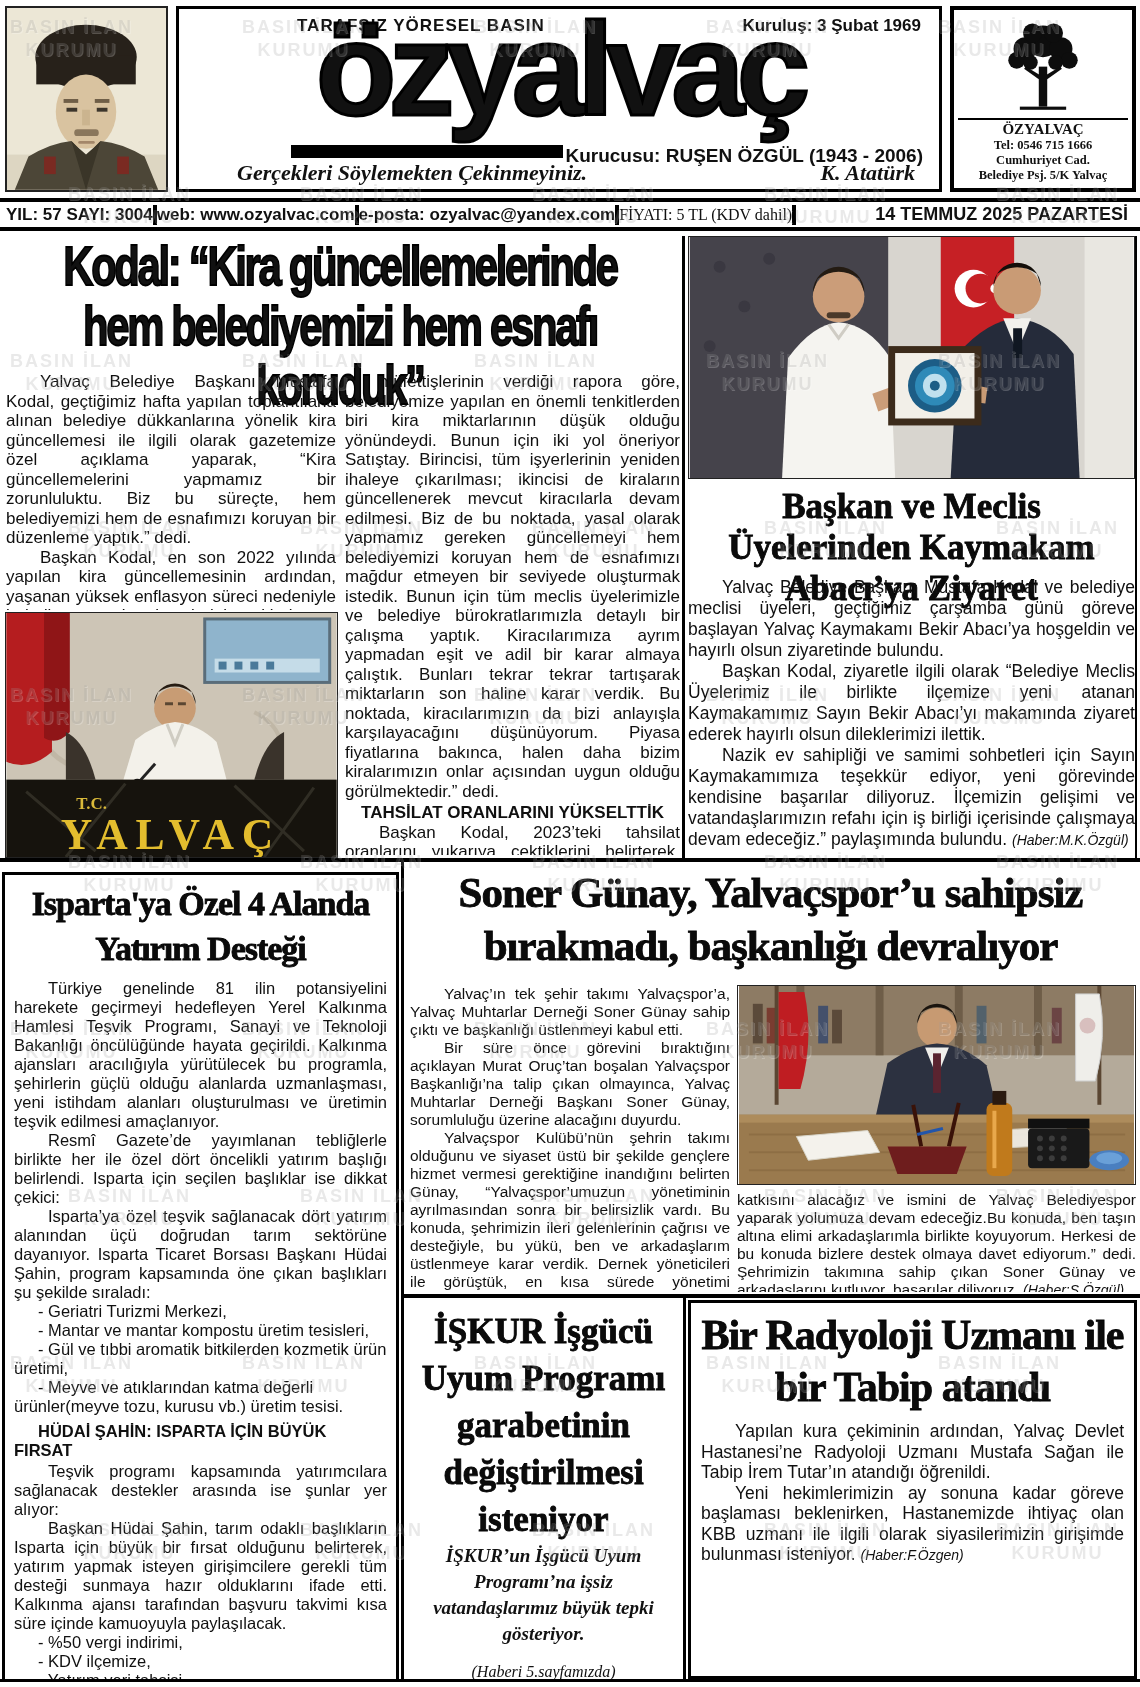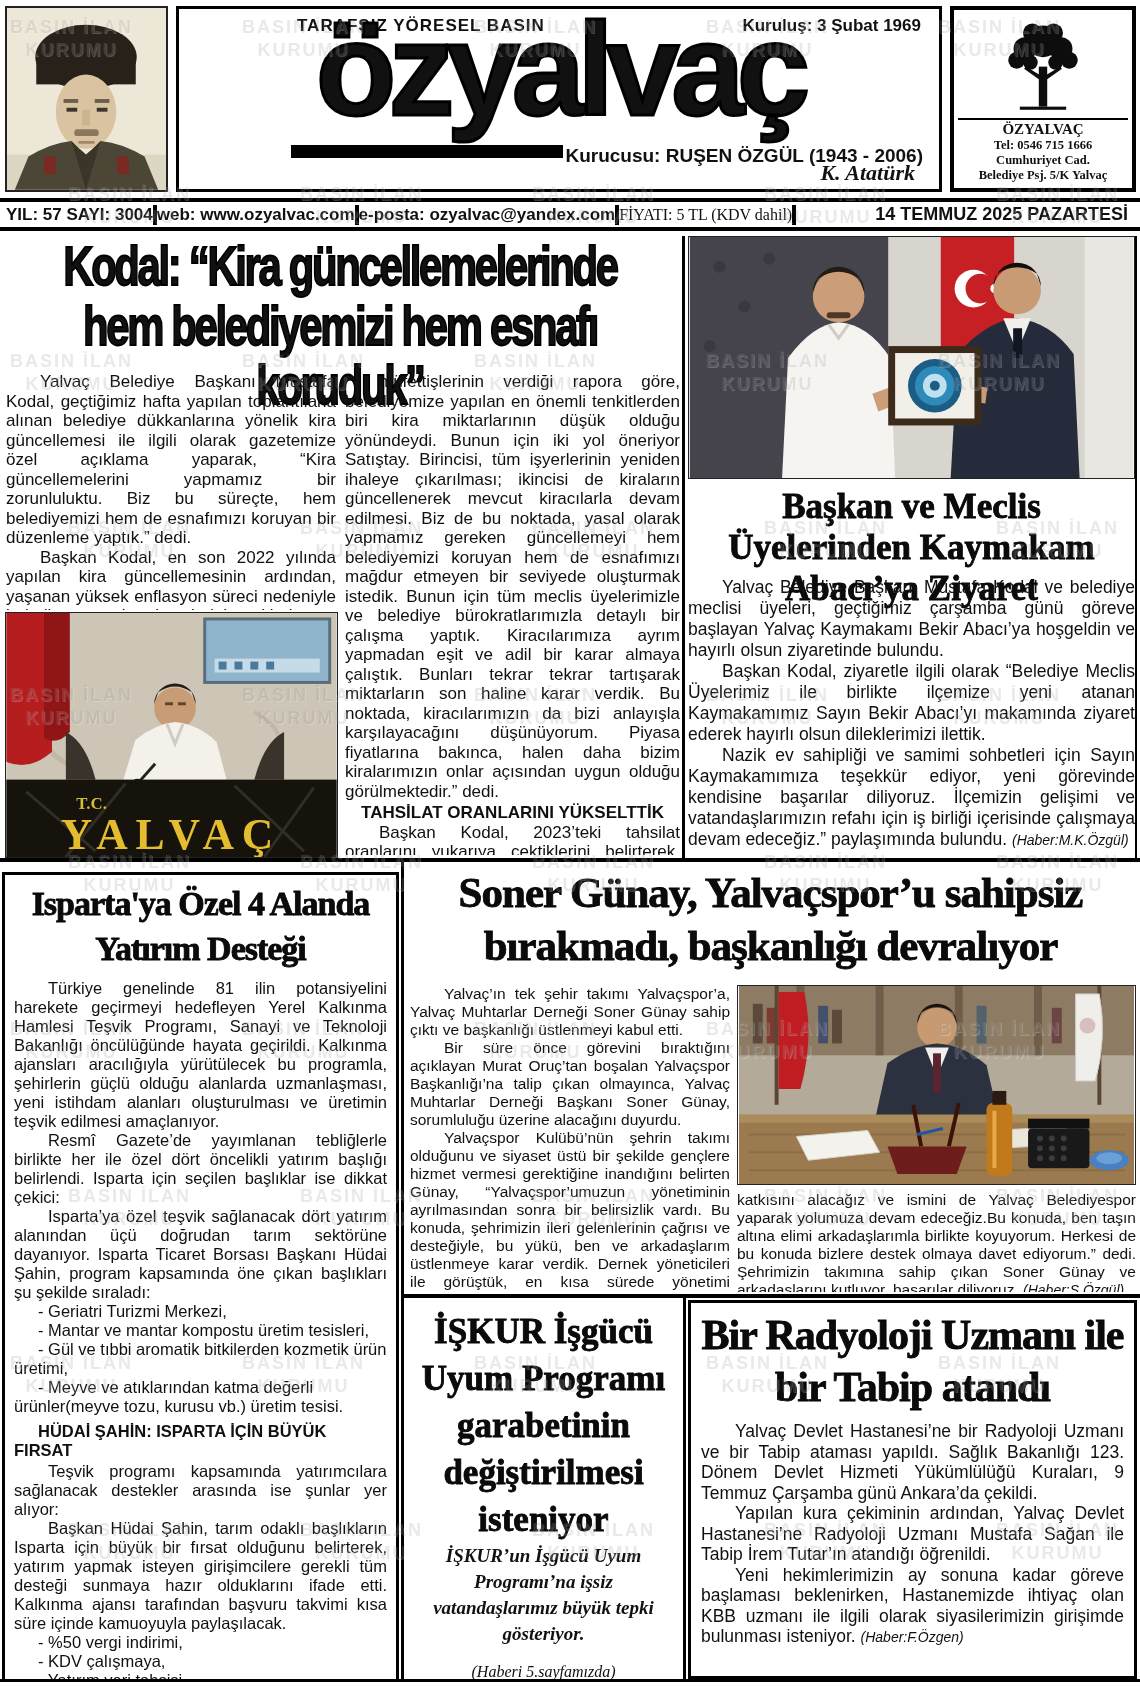--- a/index.html
+++ b/index.html
@@ -85,20 +85,21 @@
       <rect x="113" y="152" width="12" height="18" fill="#7a2a22"></rect>
     </svg>
   </div>
 
   <div class="abs" id="masthead-box">
     <div class="abs mast-tagline">TARAFSIZ YÖRESEL BASIN</div>
     <div class="abs mast-founded">Kuruluş: 3 Şubat 1969</div>
     <div class="abs mast-title">özyalvaç</div>
     <div class="abs mast-bar"></div>
     <div class="abs mast-founder">Kurucusu: RUŞEN ÖZGÜL (1943 - 2006)</div>
+    <div class="abs mast-motto">Gerçekleri Söylemekten Çekinmeyiniz.</div>
     <div class="abs mast-attrib">K. Atatürk</div>
   </div>
 
   <div class="abs" id="contact-box">
     <svg viewBox="0 0 100 95" width="108" height="100" style="margin-top:4px">
       <g fill="#0d0d0d">
         <circle cx="50" cy="26" r="15"></circle>
           <circle cx="33" cy="33" r="11"></circle>
           <circle cx="67" cy="33" r="11"></circle>
         <circle cx="25" cy="44" r="8"></circle>
@@ -231,21 +232,21 @@
       <p>Resmî Gazete’de yayımlanan tebliğlerle birlikte her ile özel dört öncelikli yatırım başlığı belirlendi. Isparta için seçilen başlıklar ise dikkat çekici:</p>
       <p>Isparta’ya özel teşvik sağlanacak dört yatırım alanından üçü doğrudan tarım sektörüne dayanıyor. Isparta Ticaret Borsası Başkanı Hüdai Şahin, program kapsamında öne çıkan başlıkları şu şekilde sıraladı:</p>
       <p class="list-item">- Geriatri Turizmi Merkezi,</p>
       <p class="list-item">- Mantar ve mantar kompostu üretim tesisleri,</p>
       <p class="list-item">- Gül ve tıbbi aromatik bitkilerden kozmetik ürün üretimi,</p>
       <p class="list-item">- Meyve ve atıklarından katma değerli ürünler(meyve tozu, kurusu vb.) üretim tesisi.</p>
       <p class="subhead-left">HÜDAİ ŞAHİN: ISPARTA İÇİN BÜYÜK FIRSAT</p>
       <p>Teşvik programı kapsamında yatırımcılara sağlanacak destekler arasında ise şunlar yer alıyor:</p>
       <p>Başkan Hüdai Şahin, tarım odaklı başlıkların Isparta için büyük bir fırsat olduğunu belirterek, yatırım yapmak isteyen girişimcilere gerekli tüm desteği sunmaya hazır olduklarını ifade etti. Kalkınma ajansı tarafından başvuru takvimi kısa süre içinde kamuoyuyla paylaşılacak.</p>
       <p class="list-item">- %50 vergi indirimi,</p>
-      <p class="list-item">- KDV çalışmaya,</p>
+      <p class="list-item">- KDV ilçemize,</p>
       <p class="list-item">- Yatırım yeri tahsisi,</p>
 
     </div>
   </div>
 
   <div class="abs shead" style="left:404px;top:866px;width:733px;font-size:43px;line-height:53px;letter-spacing:-1px;">Soner Günay, Yalvaçspor’u sahipsiz bırakmadı, başkanlığı devralıyor</div>
 
   <div class="abs btxt son-col" style="left:410px;top:985px;width:320px;height:307px;overflow:hidden;">
     <p>Yalvaç’ın tek şehir takımı Yalvaçspor’a, Yalvaç Muhtarlar Derneği Soner Günay sahip çıktı ve başkanlığı üstlenmeyi kabul etti.</p>
     <p>Bir süre önce görevini bıraktığını açıklayan Murat Oruç’tan boşalan Yalvaçspor Başkanlığı’na talip çıkan olmayınca, Yalvaç Muhtarlar Derneği Başkanı Soner Günay, sorumluluğu üzerine alacağını duyurdu.</p>
@@ -317,21 +318,20 @@
 
   <div class="abs" style="left:404px;top:1300px;width:279px;height:379px;padding:8px 10px;box-sizing:border-box;overflow:hidden;">
     <div class="shead" style="font-size:35px;line-height:47px;">İŞKUR İşgücü Uyum Programı garabetinin değiştirilmesi isteniyor</div>
     <div class="teaser" style="">İŞKUR’un İşgücü Uyum Programı’na işsiz vatandaşlarımız büyük tepki gösteriyor.</div>
     <div class="teaser-note" style="margin-top:16px;">(Haberi 5.sayfamızda)</div>
   </div>
 
   <div class="abs boxed" style="left:688px;top:1300px;width:449px;height:379px;padding:6px 10px;overflow:hidden;">
     <div class="shead" style="font-size:42px;line-height:52px;letter-spacing:-1px;">Bir Radyoloji Uzmanı ile bir Tabip atandı</div>
     <div class="btxt rad-col" style="margin-top:8px;">
-      <p>Yalvaç Devlet Hastanesi’ne bir Radyoloji Uzmanı ve bir Tabip ataması yapıldı. Sağlık Bakanlığı 123. Dönem Devlet Hizmeti Yükümlülüğü Kuraları, 9 Temmuz Çarşamba günü Ankara’da çekildi.</p>
       <p>Yapılan kura çekiminin ardından, Yalvaç Devlet Hastanesi’ne Radyoloji Uzmanı Mustafa Sağan ile Tabip İrem Tutar’ın atandığı öğrenildi.</p>
       <p><span>Yeni hekimlerimizin ay sonuna kadar göreve başlaması beklenirken, Hastanemizde ihtiyaç olan KBB uzmanı ile ilgili olarak siyasilerimizin girişimde bulunması isteniyor.</span> <i class="byline">(Haber:F.Özgen)</i></p>
     </div>
   </div>
 
   <div id="watermarks">
       <div class="wm-tile" style="left: 10px; top: 16px;">
         <div>BASIN İLAN</div>
         <div>KURUMU</div>
       </div>

